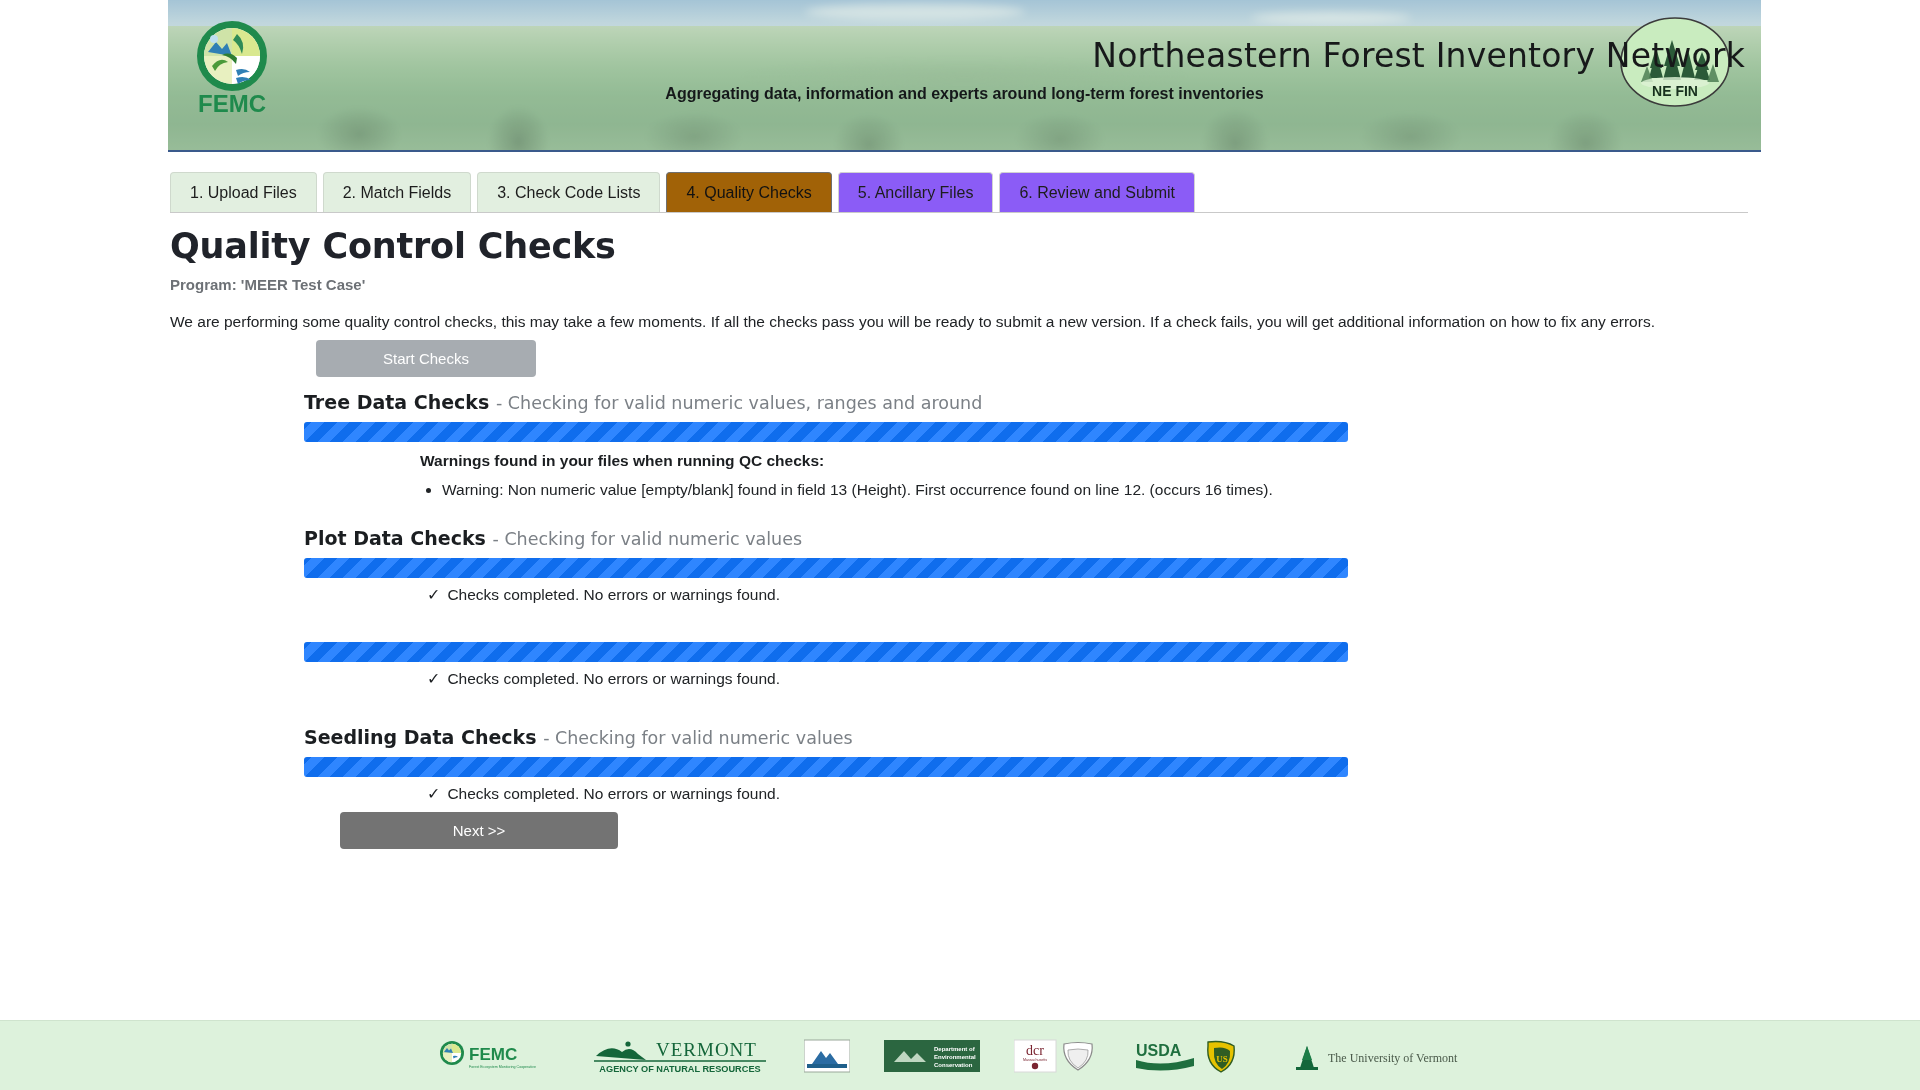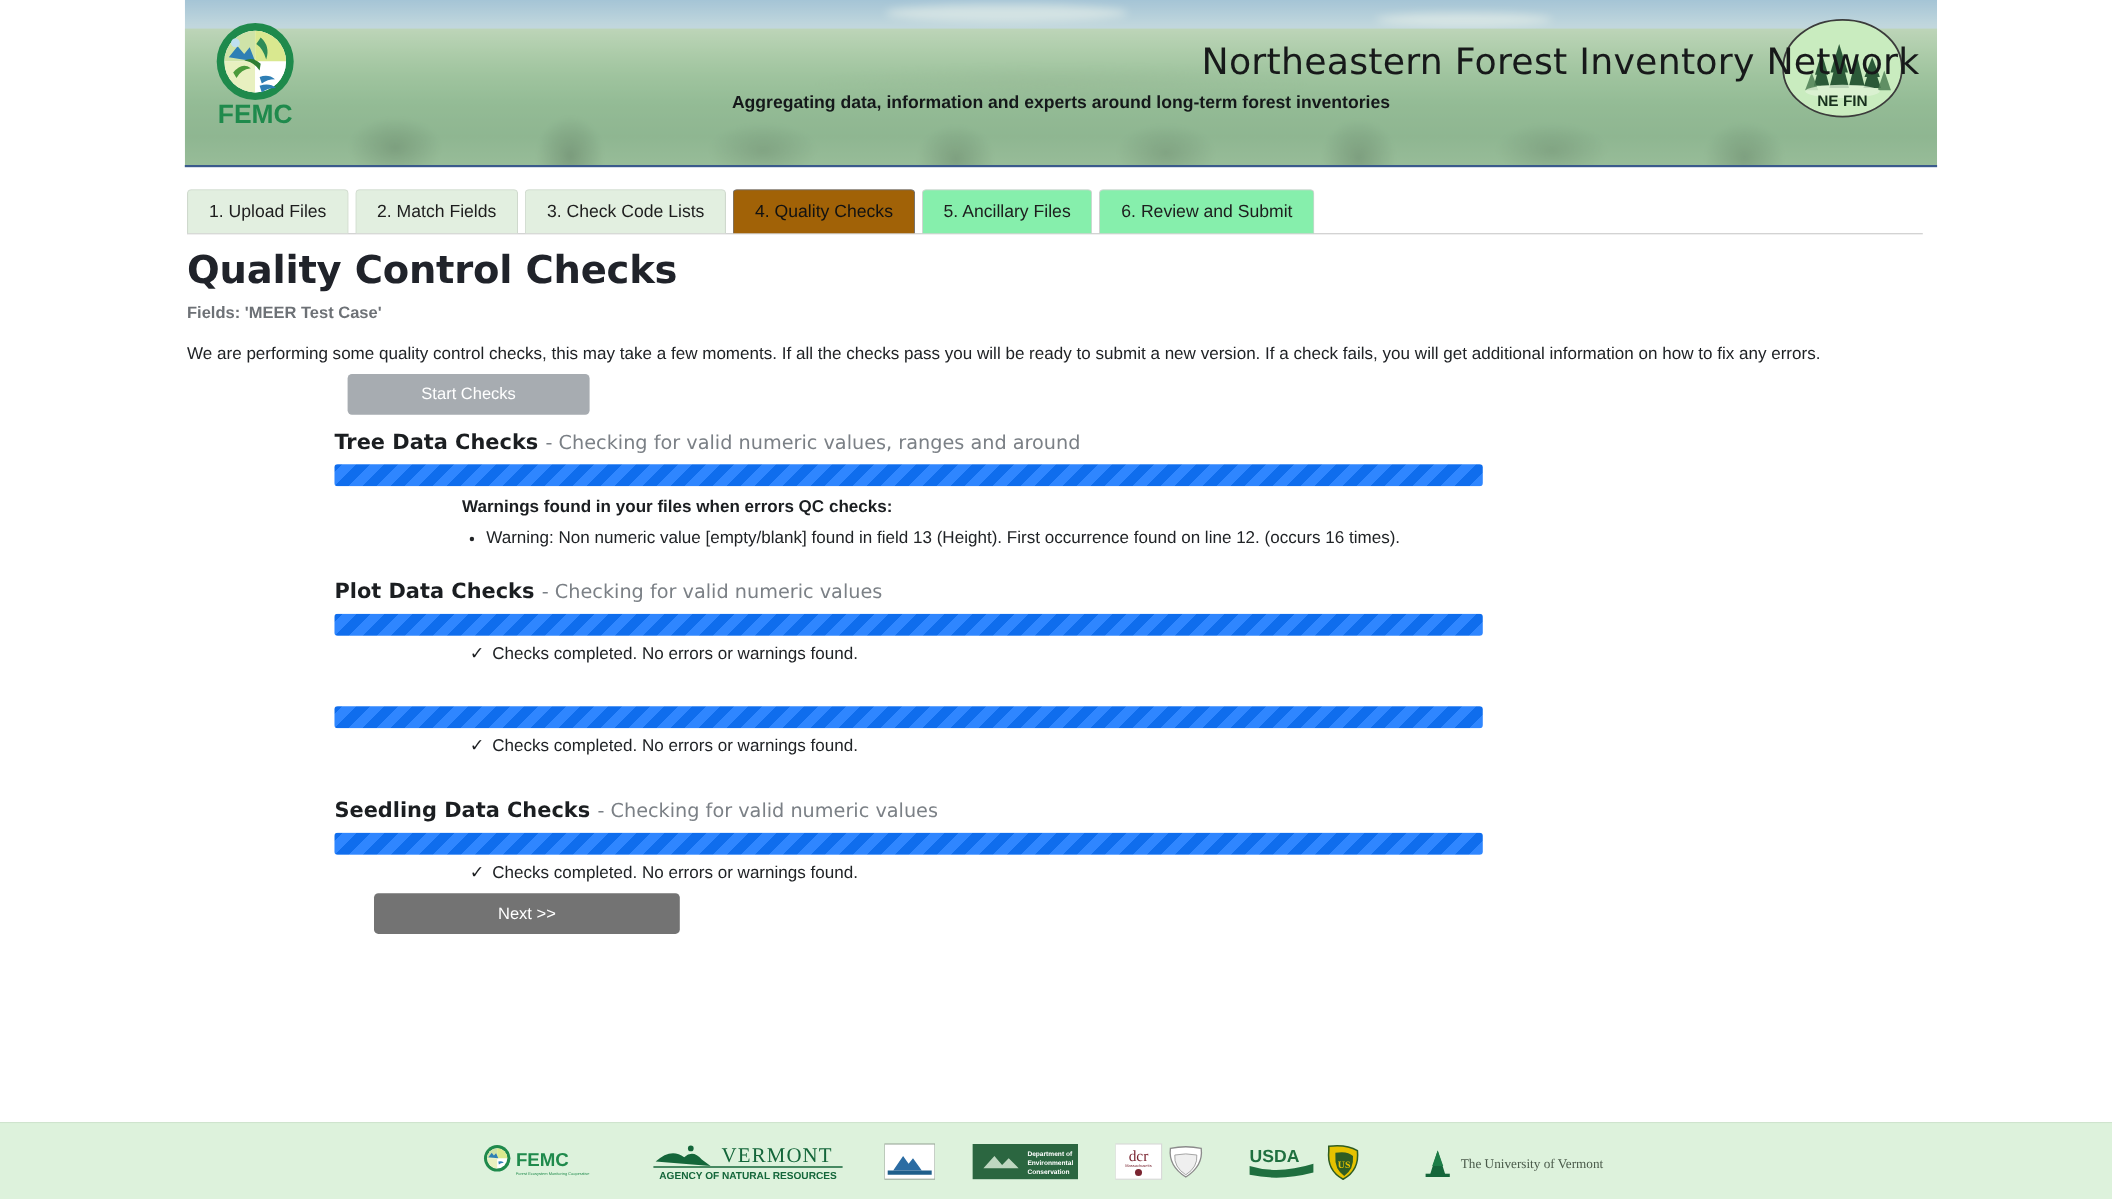--- a/index.html
+++ b/index.html
@@ -100,21 +100,21 @@
     color:#1d1d1d;
     background: #e2efe0;
     border: 1px solid #cfd9cd;
     border-bottom: none;
     border-radius: 4px 4px 0 0;
     margin-right: 6px;
     white-space: nowrap;
     cursor: pointer;
   }
   .tab.inactive {
-    background:#86efac;
+    background:#8b5cf6;
     border-color:#d2d2d2;
   }
   .tab.active {
     background:#a16207;
     border: 1px solid #6f6f6f;
     border-bottom:none;
     color:#121212;
   }
 
   
@@ -258,35 +258,35 @@
     <div class="tab">2. Match Fields</div>
     <div class="tab">3. Check Code Lists</div>
     <div class="tab active">4. Quality Checks</div>
     <div class="tab inactive">5. Ancillary Files</div>
     <div class="tab inactive">6. Review and Submit</div>
   </div>
 
   <div class="content">
 
     <h1 class="page-title">Quality Control Checks</h1>
-    <div class="program-line">Fields: 'MEER Test Case'</div>
+    <div class="program-line">Program: 'MEER Test Case'</div>
     <div class="intro">We are performing some quality control checks, this may take a few moments. If all the checks pass you will be ready to submit a new version. If a check fails, you will get additional information on how to fix any errors.</div>
 
     <button class="start-btn">Start Checks</button>
 
     <div class="checks">
 
       <div class="check-block">
         <div class="check-head">
           <span>Tree Data Checks</span>
           <span class="sub">- Checking for valid numeric values, ranges and around</span>
         </div>
         <div class="progress"></div>
         <div class="warn-wrap">
-          <div class="warn-title">Warnings found in your files when errors QC checks:</div>
+          <div class="warn-title">Warnings found in your files when running QC checks:</div>
           <ul class="warn-list">
             <li>Warning: Non numeric value [empty/blank] found in field 13 (Height). First occurrence found on line 12. (occurs 16 times).</li>
           </ul>
         </div>
       </div>
 
       <div class="check-block" style="margin-top:24px;">
         <div class="check-head">
           <span>Plot Data Checks</span>
           <span class="sub">- Checking for valid numeric values</span>

